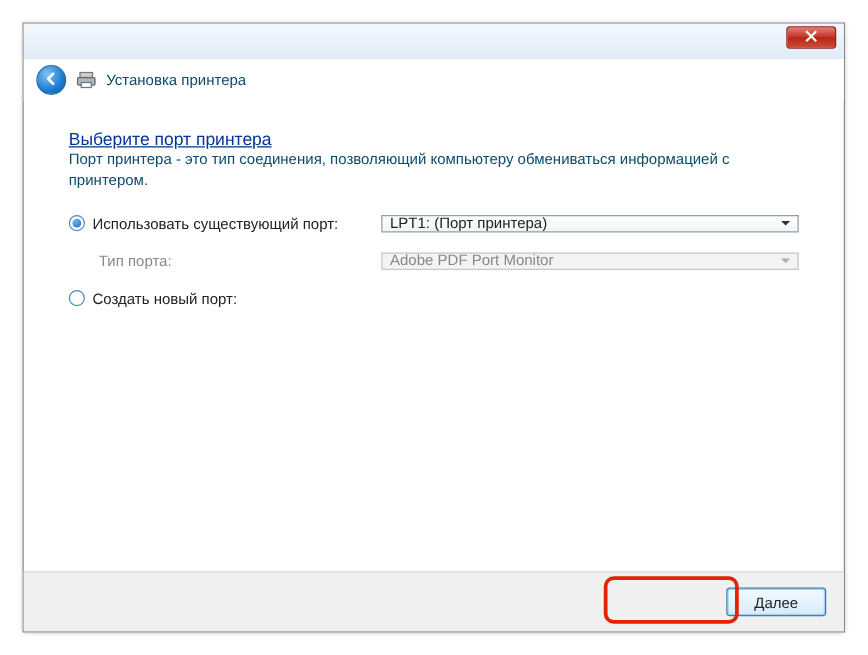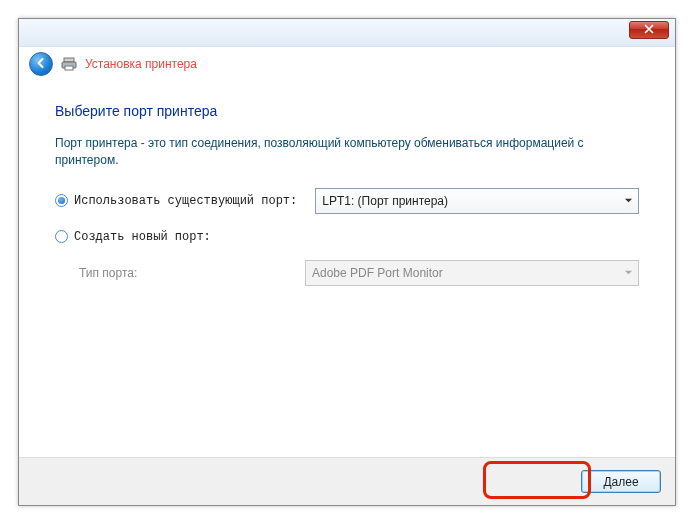--- a/index.html
+++ b/index.html
@@ -50,73 +50,72 @@
       background: radial-gradient(circle at 35% 30%, #7fc3f5, #1a7dd4 60%, #0a5aa0);
       border: 1px solid #2c6aa0;
       display: flex; align-items: center; justify-content: center;
       cursor: pointer;
     }
     .back-btn svg { width: 14px; height: 14px; }
     .printer-icon {
       width: 16px; height: 16px;
       display: inline-flex; align-items: center; justify-content: center;
     }
-    .header-title { color: #ef4444; font-size: 12px; }
+    .header-title { color: #0c4a6e; font-size: 12px; }
     .content {
       padding: 22px 36px 0 36px;
     }
     .page-heading {
       color: #003399;
       font-size: 14px;
       font-weight: 400;
-      margin-bottom: 16px;
+      text-decoration: underline;
     }
     .desc {
       color: #0c4a6e;
       font-size: 12px;
       line-height: 1.45;
       margin-bottom: 18px;
     }
     .field-row {
       display: flex;
       align-items: center;
       gap: 18px;
       margin-bottom: 16px;
     }
     .radio-wrap {
       display: flex;
       align-items: center;
       gap: 6px;
       min-width: 232px;
-      font-family: Liberation Mono, monospace;
     }
     .radio {
       width: 13px; height: 13px;
       border-radius: 50%;
       border: 1px solid #4a8ac9;
       background: #fff;
       position: relative;
       cursor: pointer;
     }
     .radio.checked::after {
       content: '';
       position: absolute;
       top: 2px; left: 2px;
       width: 7px; height: 7px;
       border-radius: 50%;
       background: radial-gradient(circle at 35% 30%, #6fb6ef, #1a6fc0);
     }
     .radio-label { color: #222; font-size: 12px; }
     .combo {
       flex: 1;
-      height: 26px;
+      height: 14px;
       border: 1px solid #8a9eb2;
       background: linear-gradient(to bottom, #fefefe, #f2f4f6);
       display: flex;
-      align-items: center;
+      align-items: flex-end;
       padding: 0 6px;
       position: relative;
       cursor: pointer;
       font-size: 12px;
       color: #222;
     }
     .combo.disabled {
       background: #f3f3f3;
       color: #888;
       border-color: #c7c7c7;
@@ -211,42 +210,42 @@
         <span class="radio checked"></span>
         <span class="radio-label">Использовать существующий порт:</span>
       </div>
       <div class="combo">
         <span>LPT1: (Порт принтера)</span>
         <span class="chev">
           <svg viewBox="0 0 10 10">
               <path d="M1 3 L5 7 L9 3" fill="#333"></path>
             </svg>
         </span>
-      </div>
-    </div>
-
-    <div class="field-row">
-      <div class="radio-wrap">
-        <span class="radio"></span>
-        <span class="radio-label">Создать новый порт:</span>
       </div>
     </div>
 
     <div class="field-row">
       <div class="indent-label">Тип порта:</div>
       <div class="combo disabled">
         <span>Adobe PDF Port Monitor</span>
         <span class="chev">
           <svg viewBox="0 0 10 10">
               <path d="M1 3 L5 7 L9 3" fill="#aaa"></path>
             </svg>
         </span>
       </div>
     </div>
 
+    <div class="field-row">
+      <div class="radio-wrap">
+        <span class="radio"></span>
+        <span class="radio-label">Создать новый порт:</span>
+      </div>
+    </div>
+
   </div>
 
   <div class="footer">
     <div class="btn primary">
       <span>Далее</span>
     </div>
   </div>
 
   <div class="highlight-ring" style="left:464px; bottom:6px; width:108px; height:38px;"></div>
 

